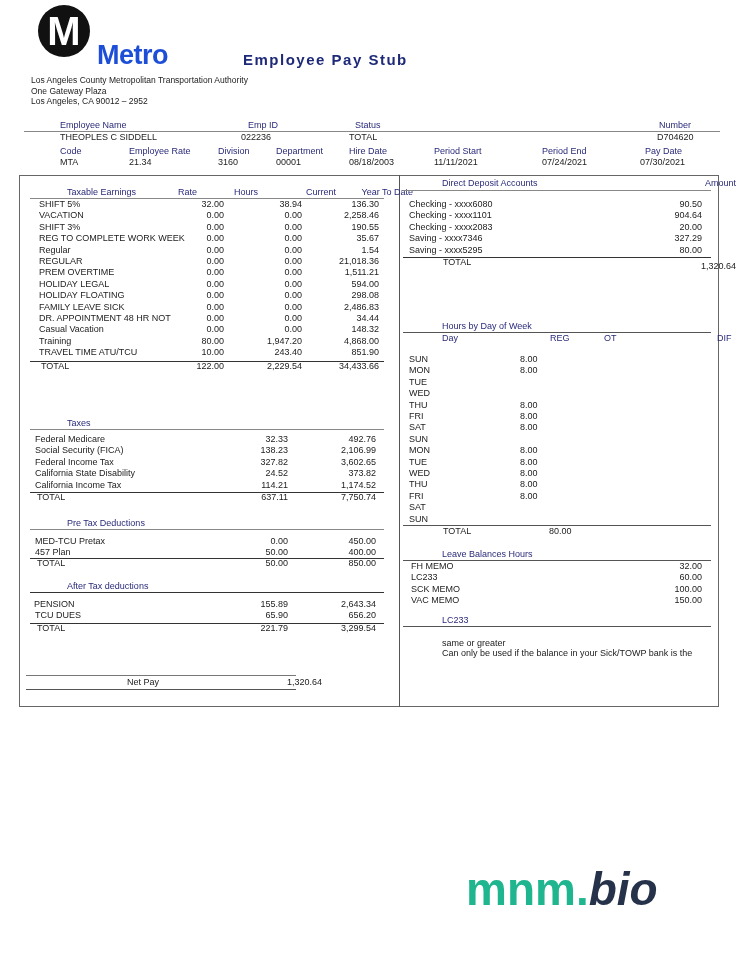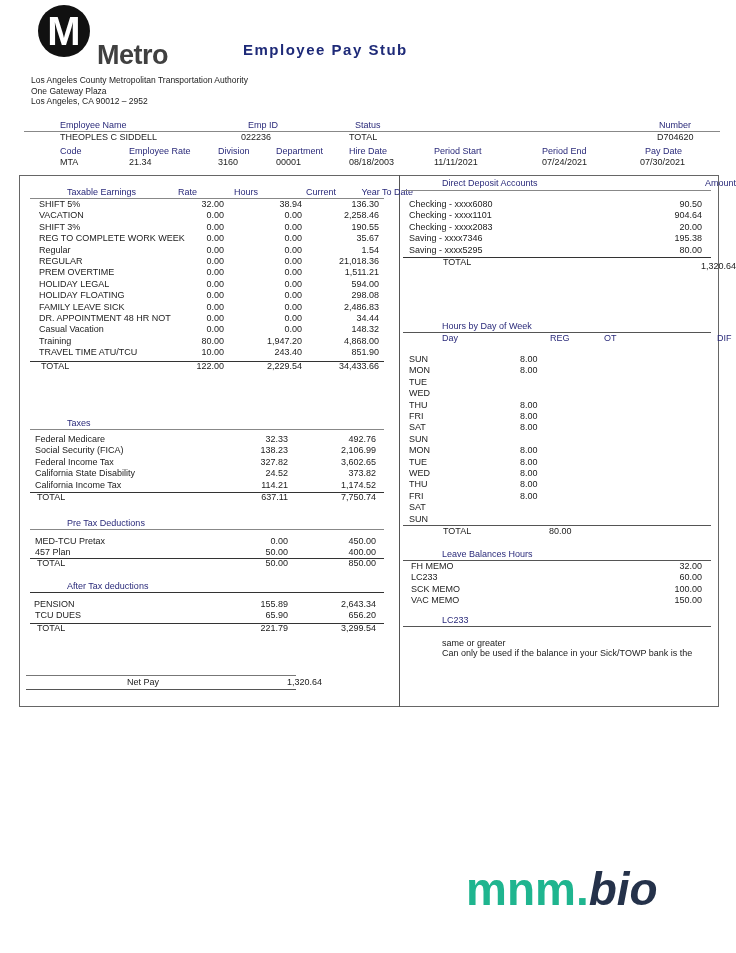--- a/index.html
+++ b/index.html
@@ -2,22 +2,22 @@
 <html><head>
 <meta charset="utf-8">
 <style>
   html, body { margin: 0; padding: 0; background: #ffffff; }
   body { width: 736px; height: 953px; position: relative; overflow: hidden;
          font-family: "Liberation Sans", sans-serif; color: #222; font-size: 9px; }
   .abs { position: absolute; }
   .lbl { color: #2a2a7a; }
   .logo-circle { left: 38px; top: 5px; width: 52px; height: 52px; border-radius: 50%; background: #111;
                  color: #fff; font-weight: bold; font-size: 40px; line-height: 52px; text-align: center; }
-  .metro { left: 97px; top: 40px; font-size: 27px; font-weight: bold; color: #404040; letter-spacing: -0.5px; }
-  .title { left: 243px; top: 41px; font-size: 15px; font-weight: bold; color: #1e2a78; letter-spacing: 1.5px; }
+  .metro { left: 97px; top: 40px; font-size: 27px; font-weight: bold; color: #1d4ed8; letter-spacing: -0.5px; }
+  .title { left: 243px; top: 51px; font-size: 15px; font-weight: bold; color: #1e2a78; letter-spacing: 1.5px; }
   .addr { left: 31px; top: 75px; font-size: 8.5px; line-height: 10.5px; color: #222; }
   .hline { position: absolute; height: 1px; background: #888; }
   .vline { position: absolute; width: 1px; background: #555; }
   .cell { position: absolute; white-space: nowrap; font-size: 9px; line-height: 11px; padding-left: 34px; }
   .r { text-align: right; }
   .row { position: absolute; height: 11.4px; font-size: 9px; line-height: 11.4px; white-space: nowrap; }
   .row span { position: absolute; }
   .brand { left: 466px; top: 862px; font-size: 46px; font-weight: bold; letter-spacing: 0px; text-align: right; }
   .brand .a { color: #1fb58f; }
   .brand .b { color: #25324a; font-style: italic; }
@@ -272,21 +272,21 @@
       <div class="row" style="left: 0px; top: 210.4px; width: 736px;">
         <span style="left: 409px;">Checking - xxxx1101</span>
         <span class="r" style="left: 640px; width: 62px;">904.64</span>
       </div>
       <div class="row" style="left: 0px; top: 221.8px; width: 736px;">
         <span style="left: 409px;">Checking - xxxx2083</span>
         <span class="r" style="left: 640px; width: 62px;">20.00</span>
       </div>
       <div class="row" style="left: 0px; top: 233.2px; width: 736px;">
         <span style="left: 409px;">Saving - xxxx7346</span>
-        <span class="r" style="left: 640px; width: 62px;">195.38</span>
+        <span class="r" style="left: 640px; width: 62px;">327.29</span>
       </div>
       <div class="row" style="left: 0px; top: 244.6px; width: 736px;">
         <span style="left: 409px;">Saving - xxxx5295</span>
         <span class="r" style="left: 640px; width: 62px;">80.00</span>
       </div>
     </div>
   <div class="hline" style="left:403px;top:257px;width:308px;background:#333"></div>
   <div class="cell" style="left:409px;top:257px">TOTAL</div>
   <div class="cell r" style="left:640px;top:261px;width:62px">1,320.64</div>
 </div>

